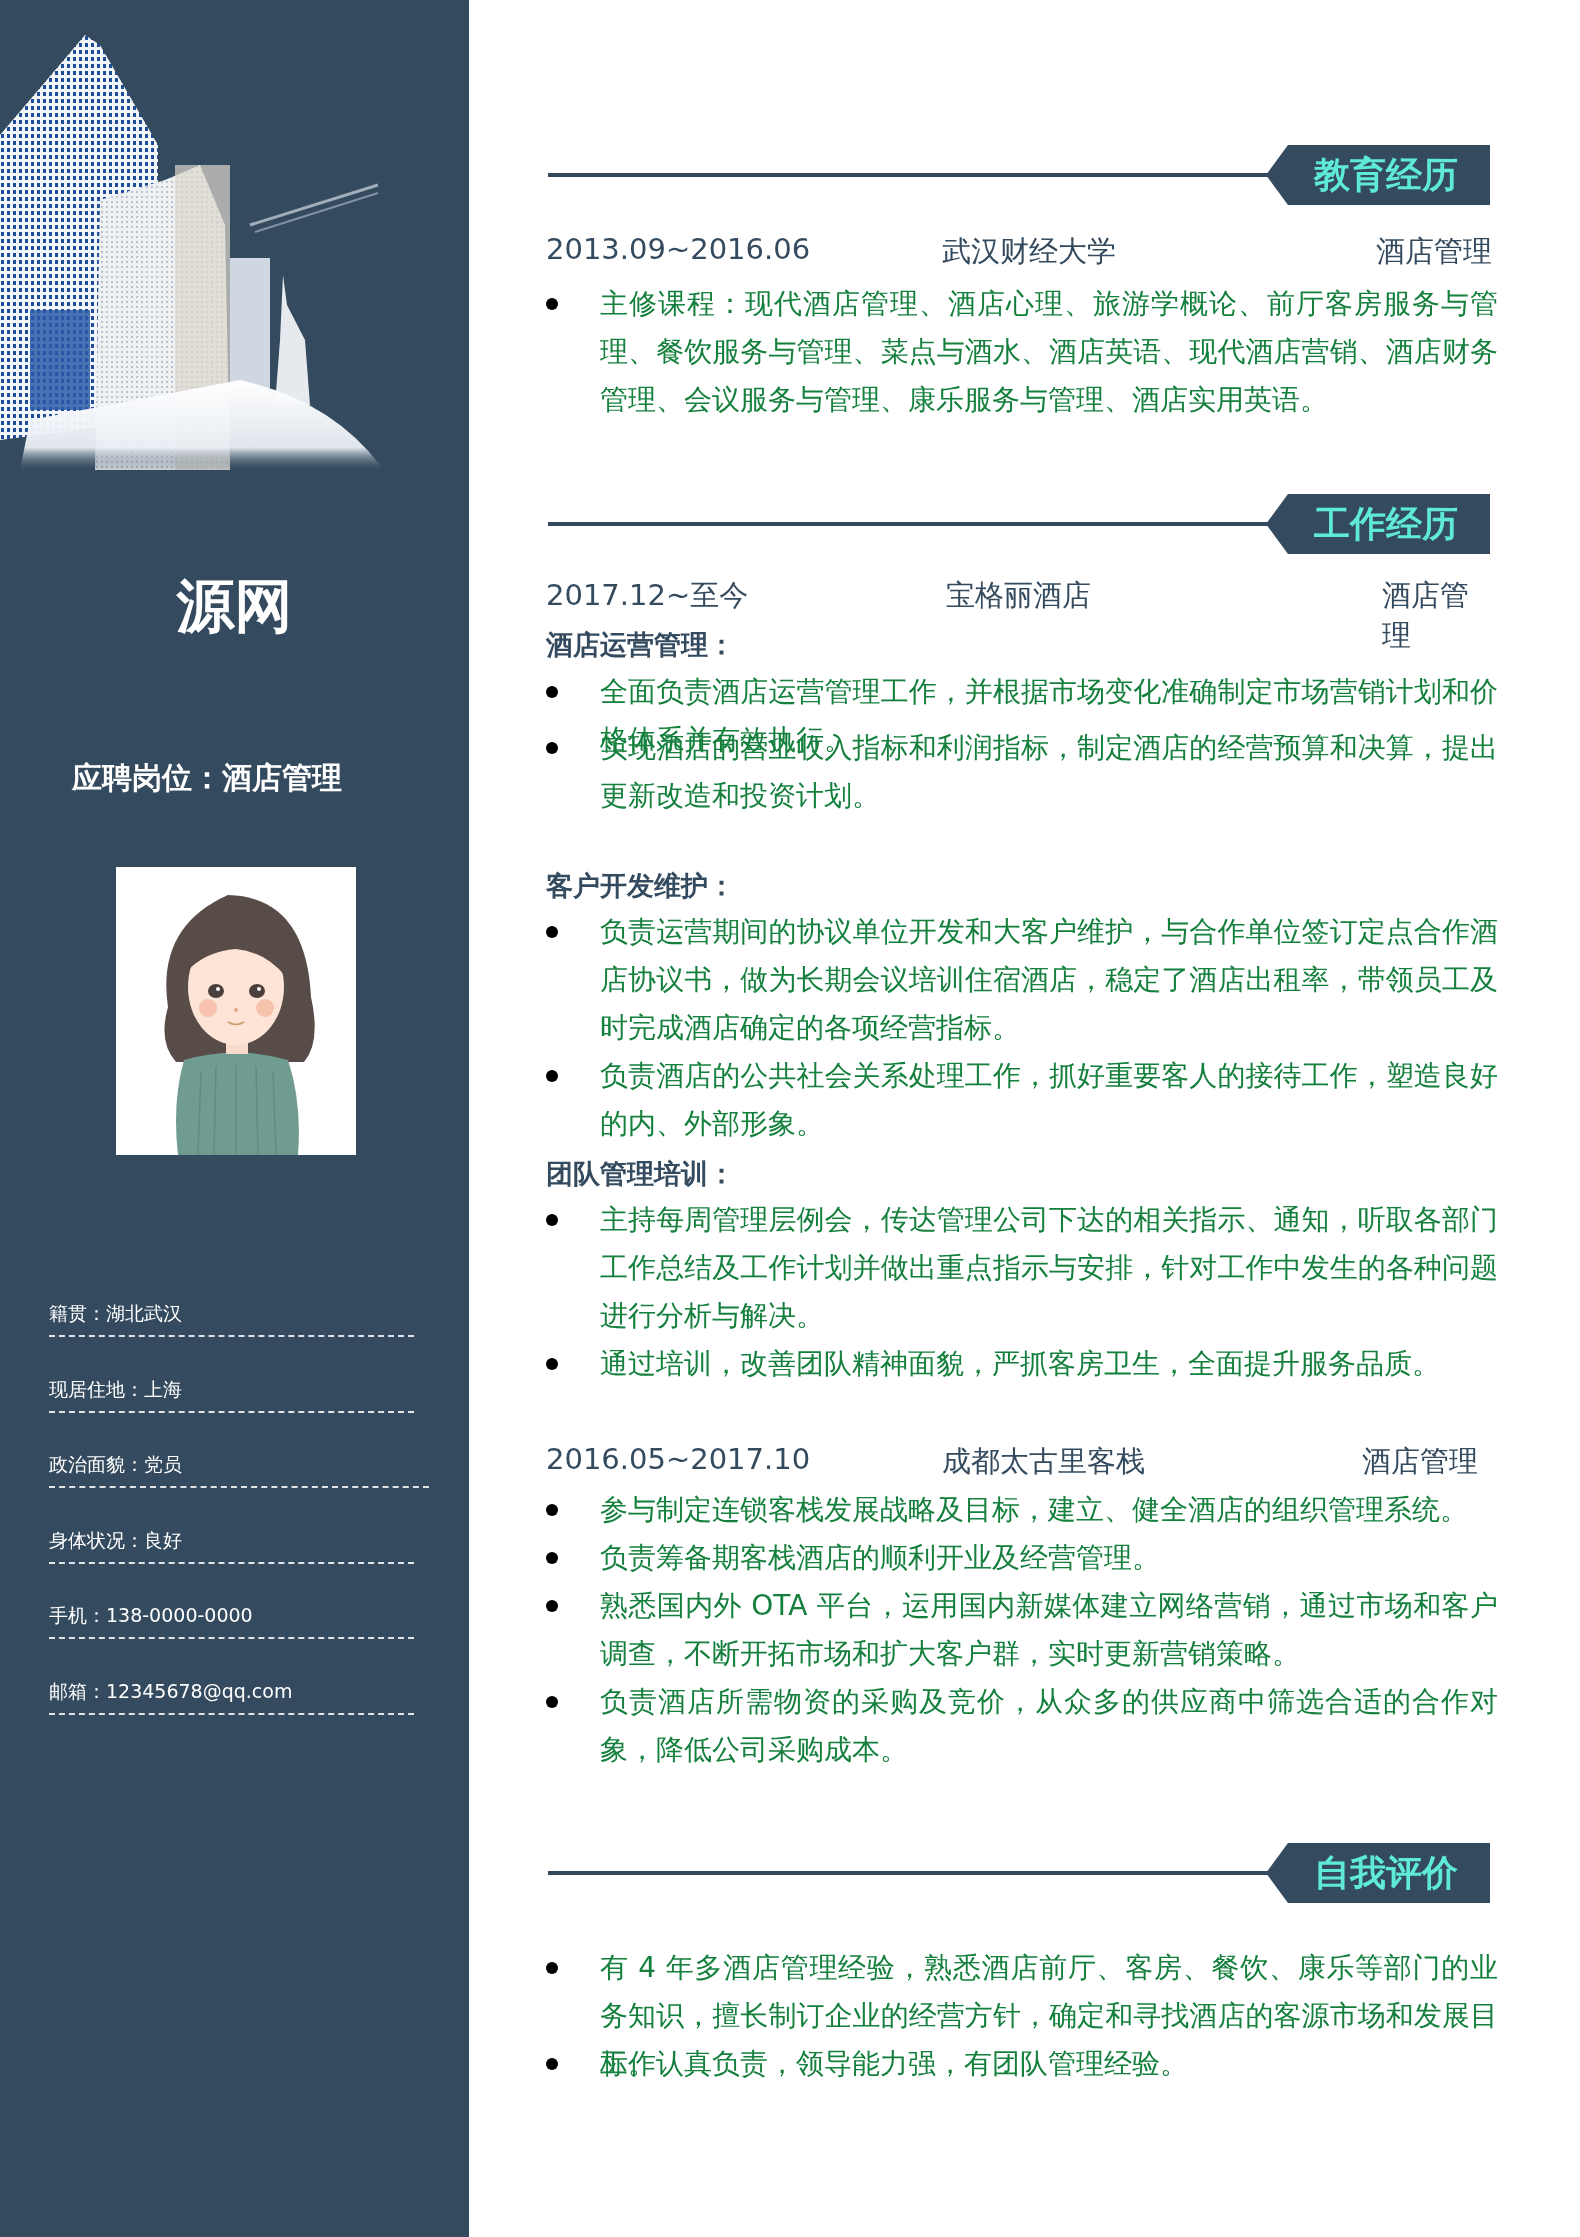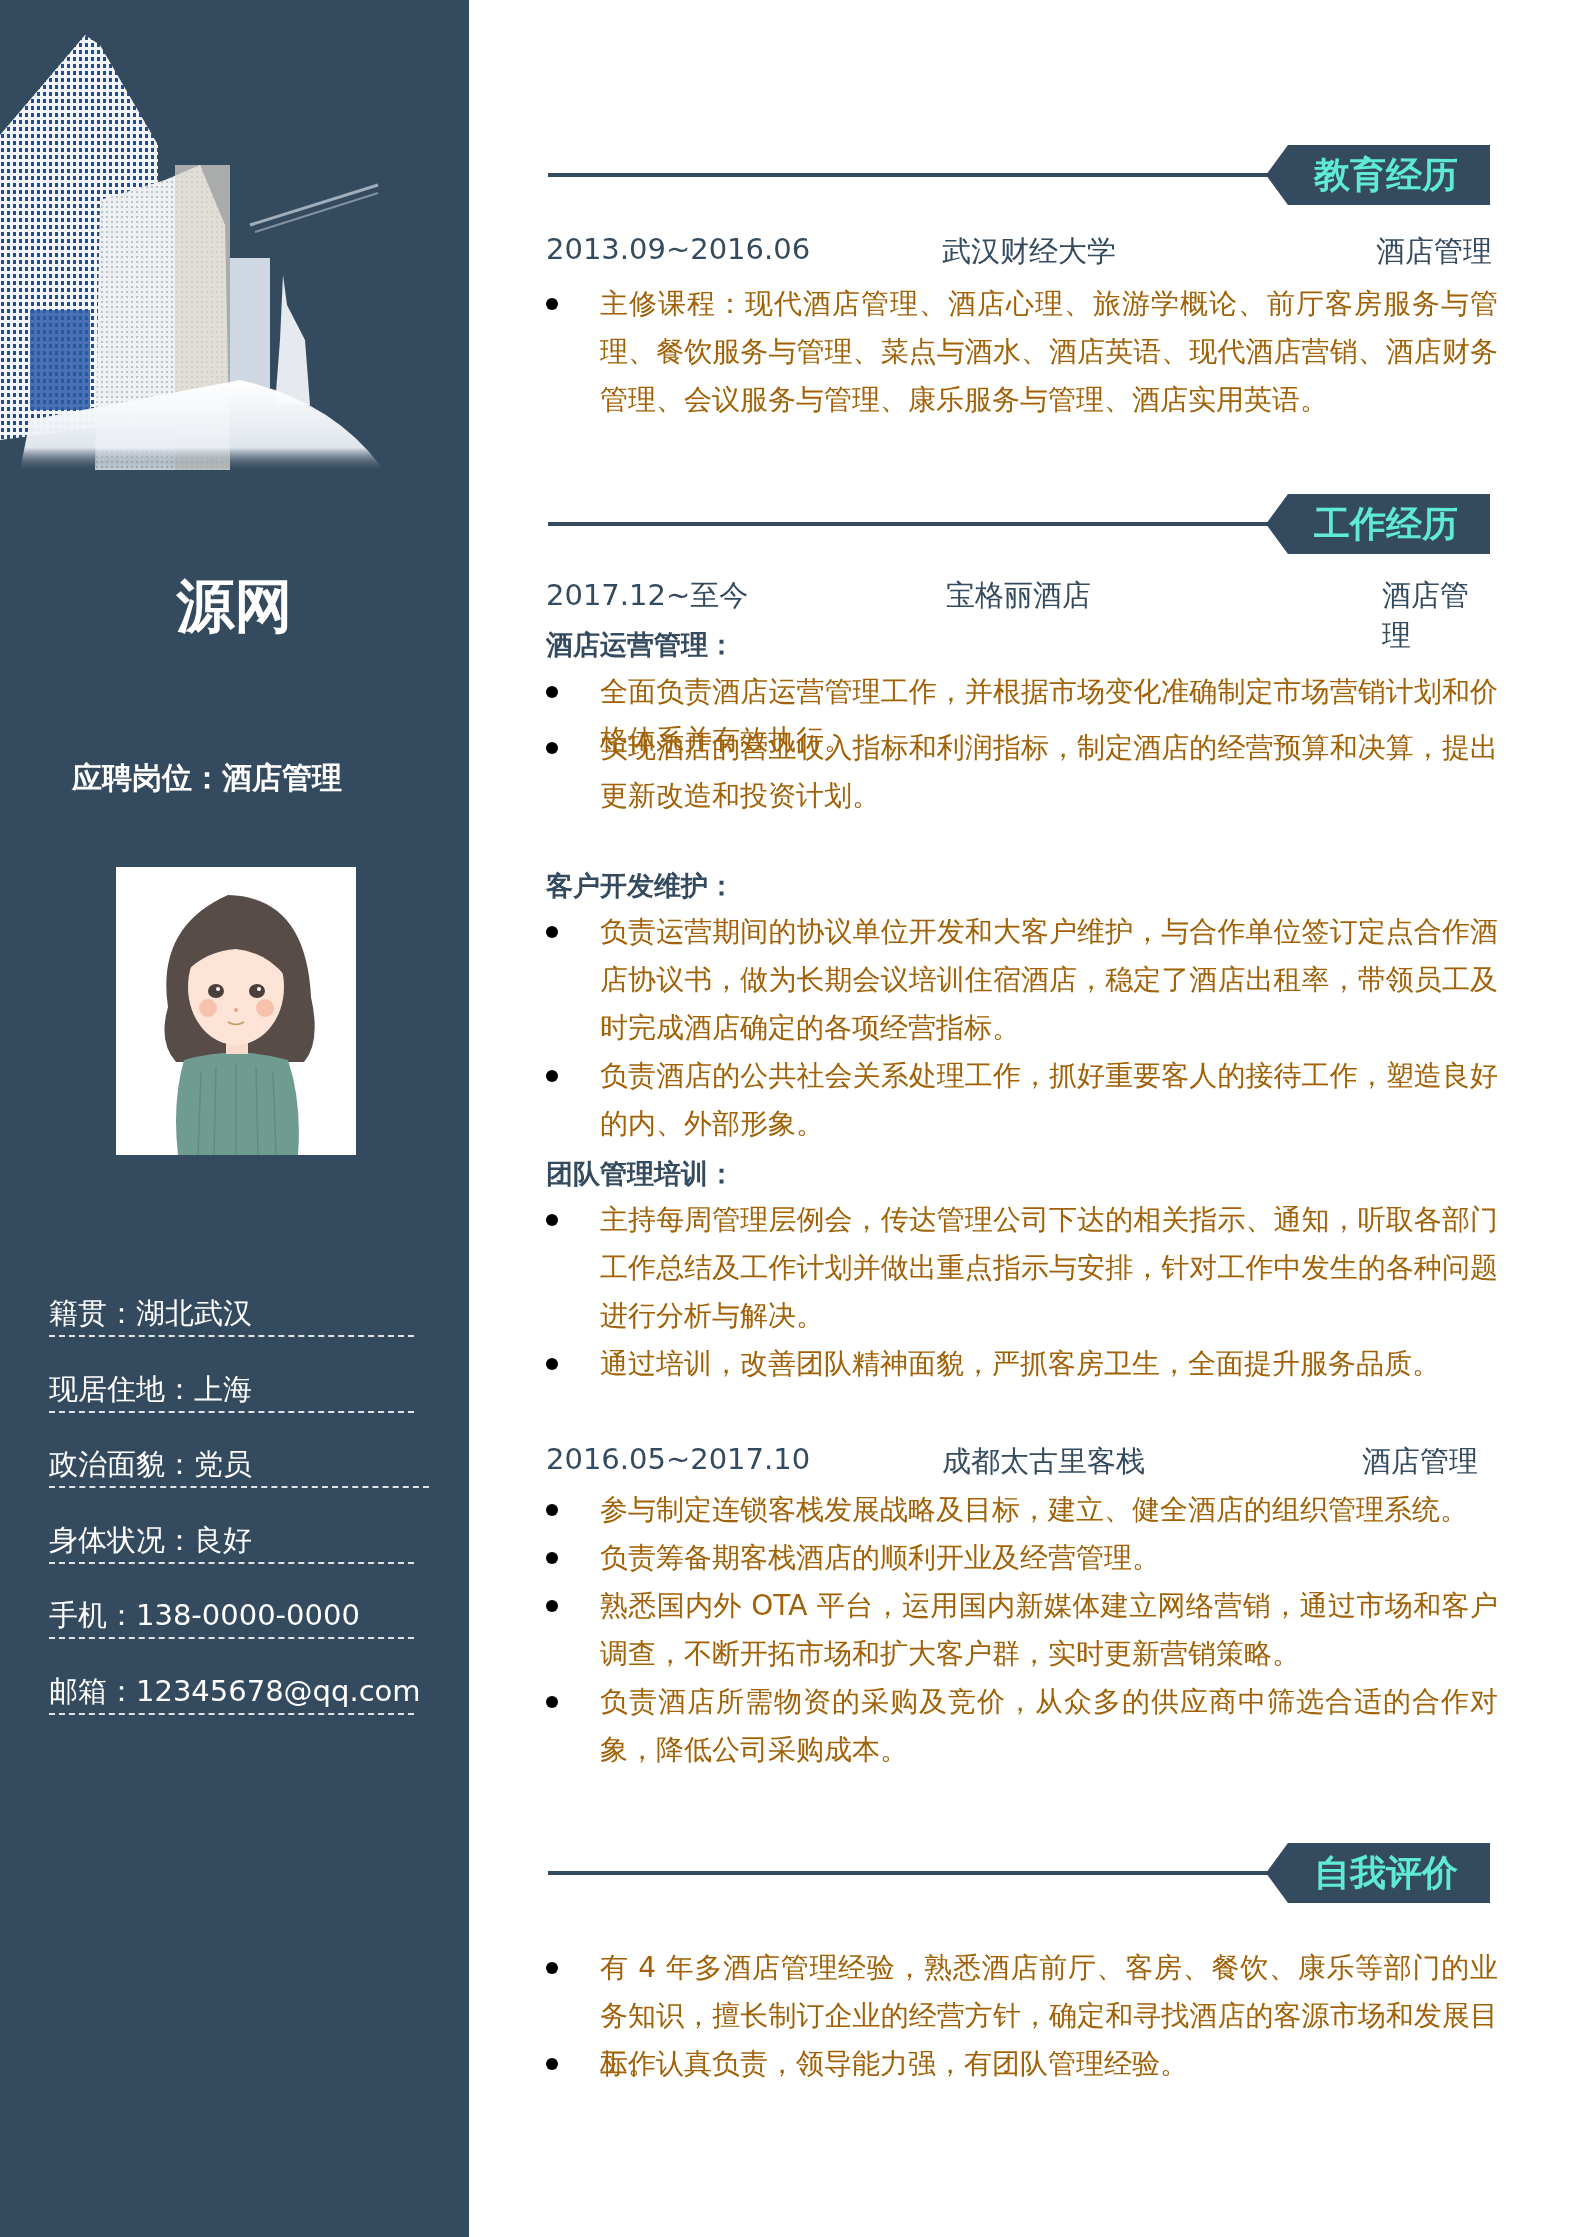--- a/index.html
+++ b/index.html
@@ -6,34 +6,34 @@
     html, body { width: 1580px; height: 2237px; background: #ffffff; overflow: hidden; }
     body { position: relative; font-family: "DejaVu Sans", "Liberation Sans", sans-serif; color: #111; }
 
     .sidebar { position: absolute; left: 0; top: 0; width: 469px; height: 2237px; background: #344a5e; }
     .city { position: absolute; left: 0; top: 0; width: 380px; height: 470px; }
     .name { position: absolute; left: 0; width: 469px; text-align: center; color: #ffffff; font-weight: bold; font-size: 58px; line-height: 96px; top: 558px; }
     .position { position: absolute; left: 0; width: 414px; text-align: center; color: #ffffff; font-weight: bold; font-size: 30px; top: 758px; }
     .photo { position: absolute; left: 116px; top: 867px; width: 240px; height: 288px; background: #ffffff; overflow: hidden; }
 
     .info { position: absolute; left: 49px; width: 365px; }
-    .info-row { position: absolute; left: 0; color: #ffffff; font-size: 29px; line-height: 40px; padding-bottom: 2px; border-bottom: 2px dashed rgba(255,255,255,0.85); white-space: nowrap; }
+    .info-row { position: absolute; left: 0; color: #ffffff; font-size: 19px; line-height: 40px; padding-bottom: 2px; border-bottom: 2px dashed rgba(255,255,255,0.85); white-space: nowrap; }
 
     .section-line { position: absolute; left: 548px; height: 4px; background: #344a5e; }
     .badge { position: absolute; height: 60px; width: 224px; left: 1266px; background: #344a5e;
              clip-path: polygon(22px 0, 100% 0, 100% 100%, 22px 100%, 0 50%); }
     .badge span { position: absolute; left: 0; right: 0; top: 0; bottom: 0; display: flex; align-items: center; justify-content: center; padding-left: 16px; color: #5eead4; font-weight: bold; font-size: 36px; }
 
     .row-head { position: absolute; left: 546px; width: 950px; height: 40px; color: #344a5e; font-weight: normal; font-size: 29px; }
     .row-head .date { position: absolute; left: 0; top: 0; }
     .row-head .org { position: absolute; top: 0; }
     .row-head .role { position: absolute; top: 0; }
 
     .sub { position: absolute; left: 546px; color: #344a5e; font-weight: bold; font-size: 27px; }
-    .bullet { position: absolute; left: 546px; width: 952px; font-size: 28px; line-height: 48px; color: #a16207; }
+    .bullet { position: absolute; left: 546px; width: 952px; font-size: 28px; line-height: 48px; color: #15803d; }
     .bullet .dot { position: absolute; left: 0; top: 18px; width: 12px; height: 12px; border-radius: 50%; background: #000; }
     .bullet .txt { display: block; margin-left: 54px; text-align: justify; }
   </style>
 </head>
 <body>
 
 <aside class="sidebar">
 
   <svg class="city" viewBox="0 0 380 470" preserveAspectRatio="none">
     <defs>

